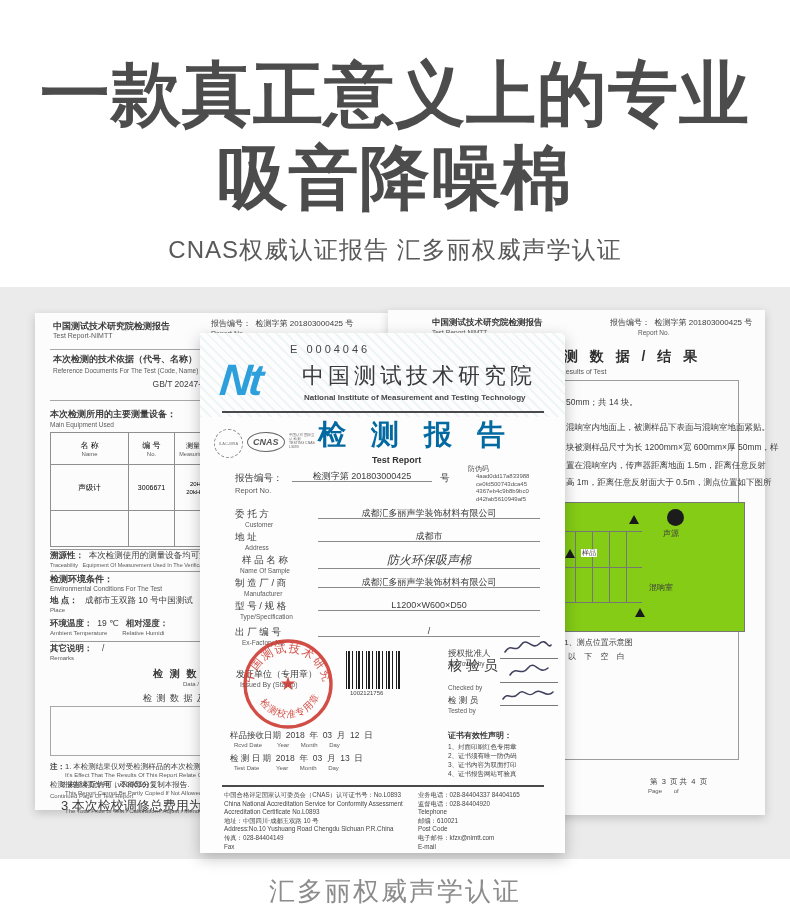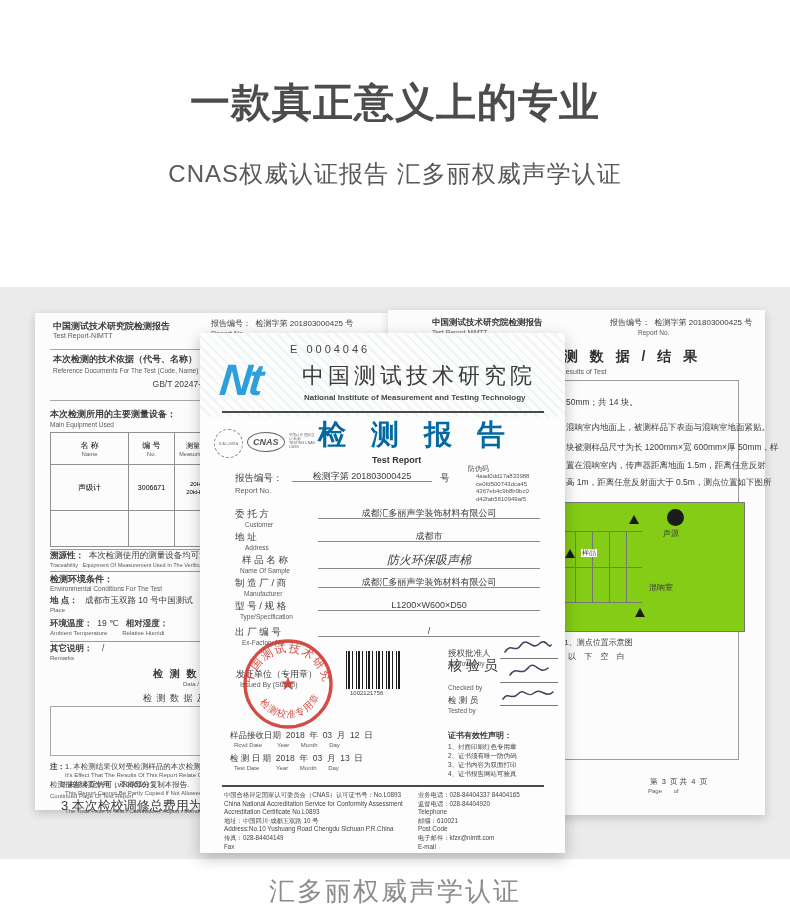--- a/index.html
+++ b/index.html
@@ -1,20 +1,20 @@
 <!DOCTYPE html>
 <html><head>
 <meta charset="utf-8">
 <style>
   html,body{margin:0;padding:0;}
   body{width:790px;height:921px;position:relative;background:#ffffff;
        font-family:"Liberation Sans","DejaVu Sans",sans-serif;overflow:hidden;}
   .band{position:absolute;left:0;top:287px;width:790px;height:572px;background:#ebebeb;}
   .hero{position:absolute;left:0;top:48px;width:790px;text-align:center;color:#4c4c4c;}
-  .hero h1{margin:16px;font-size:40px;line-height:76px;font-weight:700;letter-spacing:1px;}
+  .hero h1{margin:8px;font-size:70px;line-height:76px;font-weight:700;letter-spacing:1px;}
   .hero .sub{margin-top:18px;font-size:24px;color:#595959;letter-spacing:1px;}
   .caption{position:absolute;left:0;top:874px;width:790px;text-align:center;
            font-size:26px;color:#8c8c8c;letter-spacing:2px;}
   .doc{position:absolute;background:#fcfcfc;box-shadow:0 3px 9px rgba(0,0,0,.18);}
   .t{position:absolute;white-space:nowrap;color:#3c3c3c;line-height:1.15;}
   .en{color:#5a5a5a;}
   .b{font-weight:bold;}
   .hl{position:absolute;height:0;border-top:1px solid #9a9a9a;}
   .ul{border-bottom:1px solid #8a8a8a;text-align:center;}
   table.eq{border-collapse:collapse;position:absolute;}
@@ -32,20 +32,21 @@
      background-size:100% 1px,100% 100%;background-position:0 50%,0 0;background-repeat:no-repeat,repeat;}
   .sig{stroke:#41415f;fill:none;stroke-width:1.6;stroke-linecap:round;}
 </style>
 </head>
 <body>
 
 <div class="band"></div>
 
 <div class="hero">
   <h1>一款真正意义上的专业</h1>
+  <h1>吸音降噪棉</h1>
   <div class="sub">CNAS权威认证报告 汇多丽权威声学认证</div>
 </div>
 
 <div class="doc" style="left:35px;top:313px;width:355px;height:497px;z-index:1;">
   <div class="t b" style="left:18px;top:8px;font-size:9px;">中国测试技术研究院检测报告</div>
   <div class="t en" style="left:18px;top:19px;font-size:7px;">Test Report-NIMTT</div>
   <div class="t" style="left:176px;top:6px;font-size:8px;">
     <span>报告编号：</span>&nbsp;&nbsp;<span>检测字第 201803000425 号</span>
   </div>
   <div class="t en" style="left:176px;top:17px;font-size:7px;">Report No.</div>

